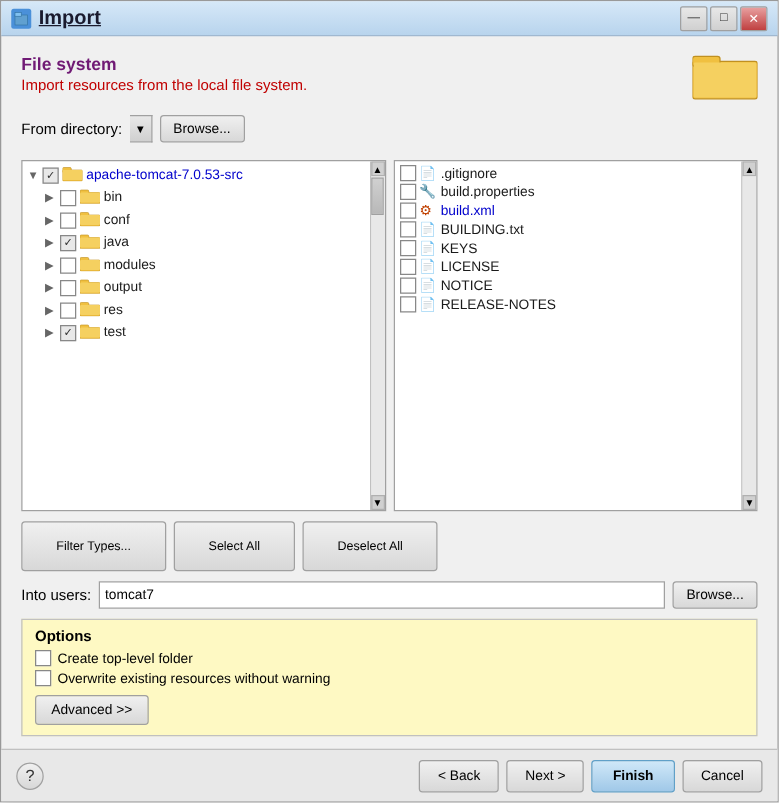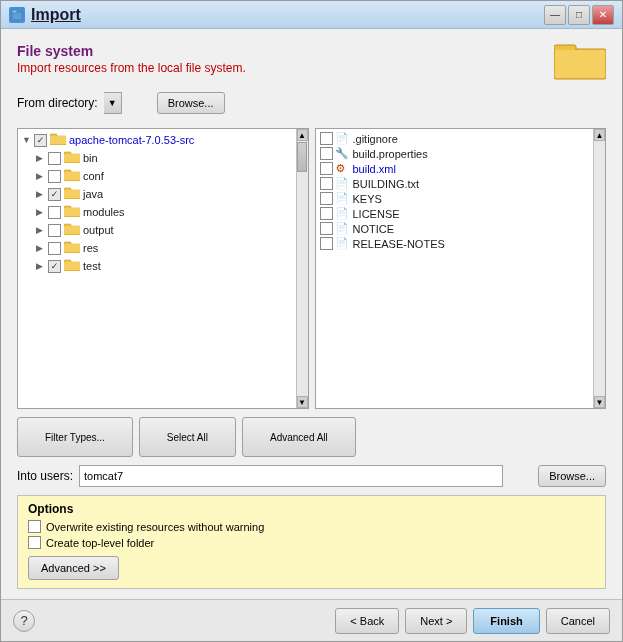--- a/index.html
+++ b/index.html
@@ -126,21 +126,20 @@
     }
     .browse-btn {
       height: 22px;
       padding: 0 10px;
       background: linear-gradient(to bottom, #f0f0f0, #d8d8d8);
       border: 1px solid #a0a0a0;
       border-radius: 3px;
       cursor: pointer;
       font-size: 11px;
       white-space: nowrap;
-      margin-left: 29px;
     }
     .panels-row {
       display: flex;
       gap: 6px;
       flex: 1;
       min-height: 0;
     }
     .tree-item {
       display: flex;
       align-items: center;
@@ -554,38 +553,38 @@
           <div class="scroll-arrow">▲</div>
           <div class="scroll-track"></div>
           <div class="scroll-arrow">▼</div>
         </div>
       </div>
     </div>
 
     <div class="buttons-row">
       <button class="action-btn">Filter Types...</button>
       <button class="action-btn">Select All</button>
-      <button class="action-btn">Advanced All</button>
+      <button class="action-btn">Deselect All</button>
     </div>
 
     <div class="into-folder-row">
       <span class="into-folder-label">Into users:</span>
       <input class="into-folder-input" type="text" value="tomcat7" style="">
       <button class="browse-btn">Browse...</button>
     </div>
 
     <div class="options-group">
       <div class="options-title">Options</div>
       <div class="option-row">
         <div class="option-cb"></div>
-        <span class="option-label">Overwrite existing resources without warning</span>
+        <span class="option-label">Create top-level folder</span>
       </div>
       <div class="option-row">
         <div class="option-cb"></div>
-        <span class="option-label">Create top-level folder</span>
+        <span class="option-label">Overwrite existing resources without warning</span>
       </div>
       <button class="advanced-btn">Advanced &gt;&gt;</button>
     </div>
   </div>
 
   <div class="bottom-bar">
     <div class="help-icon">?</div>
     <div class="bottom-buttons">
       <button class="nav-btn">&lt; Back</button>
       <button class="nav-btn">Next &gt;</button>

